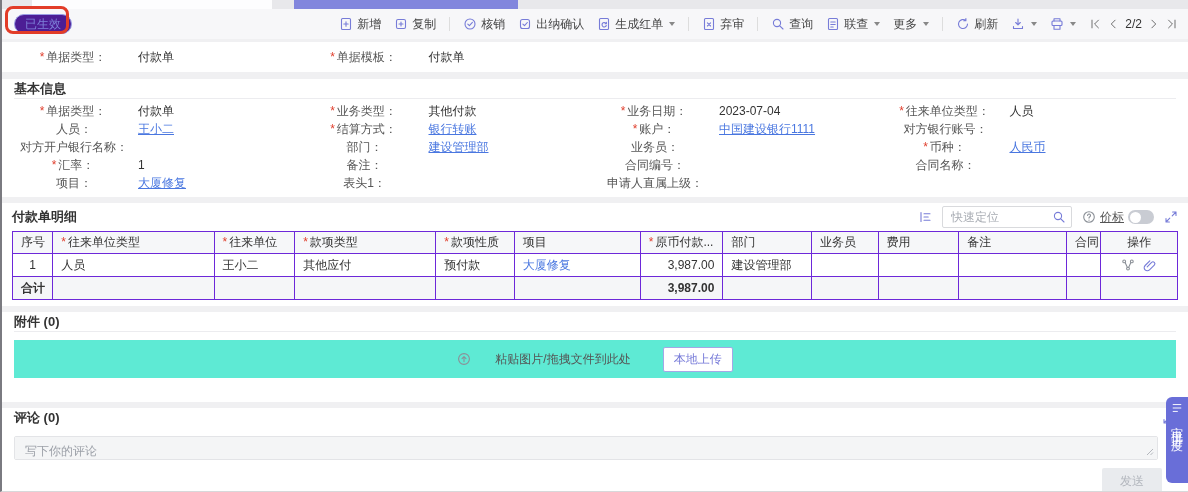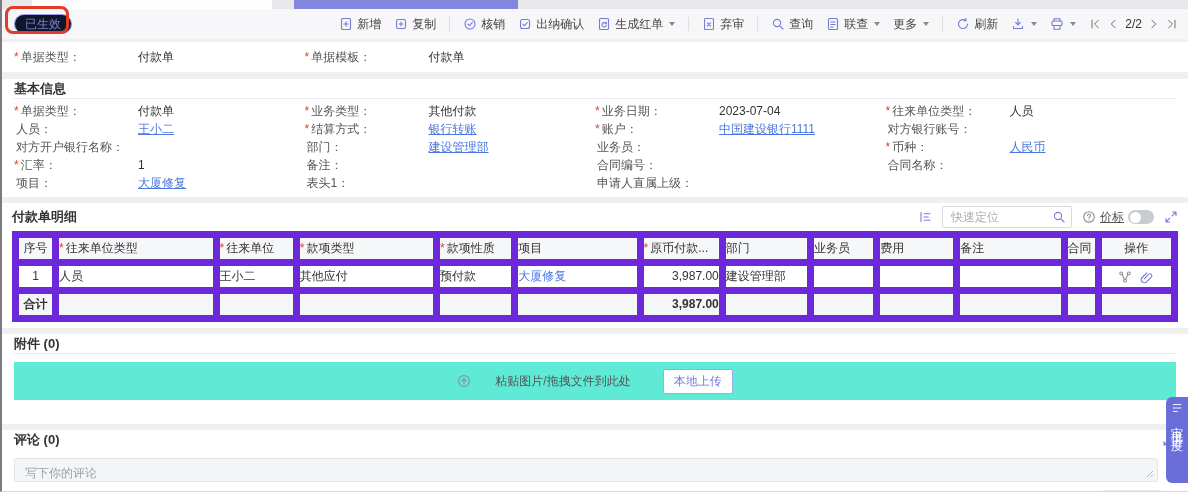--- a/index.html
+++ b/index.html
@@ -12,21 +12,21 @@
     border-left: 2px solid #7a7a80;
     border-bottom: 1px solid #d8d8da;
   }
   .top-strip { height: 9px; background: #e8e8eb; position: relative; }
   .tab-ghost { position: absolute; top: 0; height: 9px; }
   .tab-ghost.white { left: 30px; width: 240px; background: #fdfdfe; }
   .tab-ghost.purple { left: 292px; width: 224px; background: #8286dd; }
 
   .bar1 { height: 30px; display: flex; align-items: center; background: #f7f7f9; padding: 0 10px 0 12px; }
   .status-badge {
-    border: 1px solid #9a9de4; color: #7d81d8; background:#0f172a;
+    border: 1px solid #9a9de4; color: #7d81d8; background:#4c1d95;
     border-radius: 11px; padding: 2px 10px; font-size: 12px; line-height: 14px;
   }
   .annotation-box {
     position: absolute; left: 3px; top: 6px; width: 64px; height: 28px;
     border: 3px solid #e23c28; border-radius: 8px; z-index: 50; pointer-events: none;
   }
   .toolbar { margin-left: auto; display: flex; align-items: center; gap: 13px; color: #444; white-space: nowrap; }
   .tb-btn { display: inline-flex; align-items: center; gap: 4px; cursor: pointer; }
   .tb-sep { width: 1px; height: 14px; background: #ddd; }
   .caret { width: 0; height: 0; border-left: 3.5px solid transparent; border-right: 3.5px solid transparent; border-top: 4px solid #888; margin-left: 2px; }
@@ -34,21 +34,21 @@
   .ic.g { stroke: #8b9097; }
   .pg { display: inline-flex; align-items: center; gap: 6px; color: #555; }
   .pg .ic { width: 12px; height: 12px; stroke: #666; }
   .pg-num { color: #333; }
 
   .card { background: #fff; margin: 0 0 0 0; }
   .doc-card { margin-top: 3px; height: 30px; padding: 0 12px; }
   .field-grid { display: grid; grid-template-columns: repeat(4, 1fr); align-items: center; }
   .doc-card .field-grid { grid-template-columns: repeat(4, 1fr); height: 100%; }
   .cell { display: flex; align-items: center; height: 18px; line-height: 18px; overflow: hidden; white-space: nowrap; }
-  .f-label { flex: 0 0 118px; text-align: left; color: #555; }
+  .f-label { flex: 0 0 118px; text-align: center; color: #555; }
   .req { color: #e0402f; margin-right: 2px; }
   .f-value { margin-left: 6px; color: #333; }
   .link { color: #4a77e0; text-decoration: underline; cursor: pointer; }
 
   .basic-card { margin-top: 7px; padding: 0 12px 5px 12px; }
   .section-title-row { height: 20px; display: flex; align-items: center; border-bottom: 1px solid #ececef; }
   .section-title { font-size: 13px; font-weight: bold; color: #333; }
   .basic-card .field-grid { margin-top: 3px; row-gap: 0; }
 
   .detail-card { margin-top: 6px; padding: 0 10px 6px 10px; }
@@ -60,21 +60,21 @@
     padding: 0 24px 0 8px; font-size: 12px; color: #333; background: #fff;
     font-family: "Liberation Sans", "DejaVu Sans", sans-serif; outline: none;
   }
   .search-input::placeholder { color: #a9adb4; }
   .search-wrap .ic { position: absolute; right: 6px; top: 4px; }
   .toggle-group { display: inline-flex; align-items: center; gap: 4px; color: #555; text-decoration: underline; }
   .toggle { width: 26px; height: 14px; border-radius: 7px; background: #c9ccd3; position: relative; cursor: pointer; }
   .toggle .knob { position: absolute; left: 1.5px; top: 1.5px; width: 11px; height: 11px; border-radius: 50%; background: #fff; }
 
   table { border-collapse: collapse; table-layout: fixed; width: 100%; }
-  th, td { border: 7px solid #6d28d9; padding: 0 0; height: 22px; line-height: 21px; font-weight: normal; text-align: left; overflow: hidden; white-space: nowrap; margin-left: 8px; }
+  th, td { border: 1px solid #6d28d9; padding: 0 8px; height: 22px; line-height: 21px; font-weight: normal; text-align: left; overflow: hidden; white-space: nowrap; margin-left: 8px; }
   thead th { background: #f6f7f9; color: #333; }
   tbody td { height: 23px; }
   tr.total td { background: #f5f6f8; }
   .td-c { text-align: center; }
   .td-r { text-align: right; }
   .b { font-weight: bold; }
   .op-icons { display: flex; align-items: center; justify-content: center; gap: 8px; }
 
   .attach-card { margin-top: 6px; padding: 0 12px 24px 12px; }
   .upload-strip { margin-top: 8px; height: 38px; background: #5eead4; display: flex; align-items: center; justify-content: center; gap: 24px; color: #555; }

